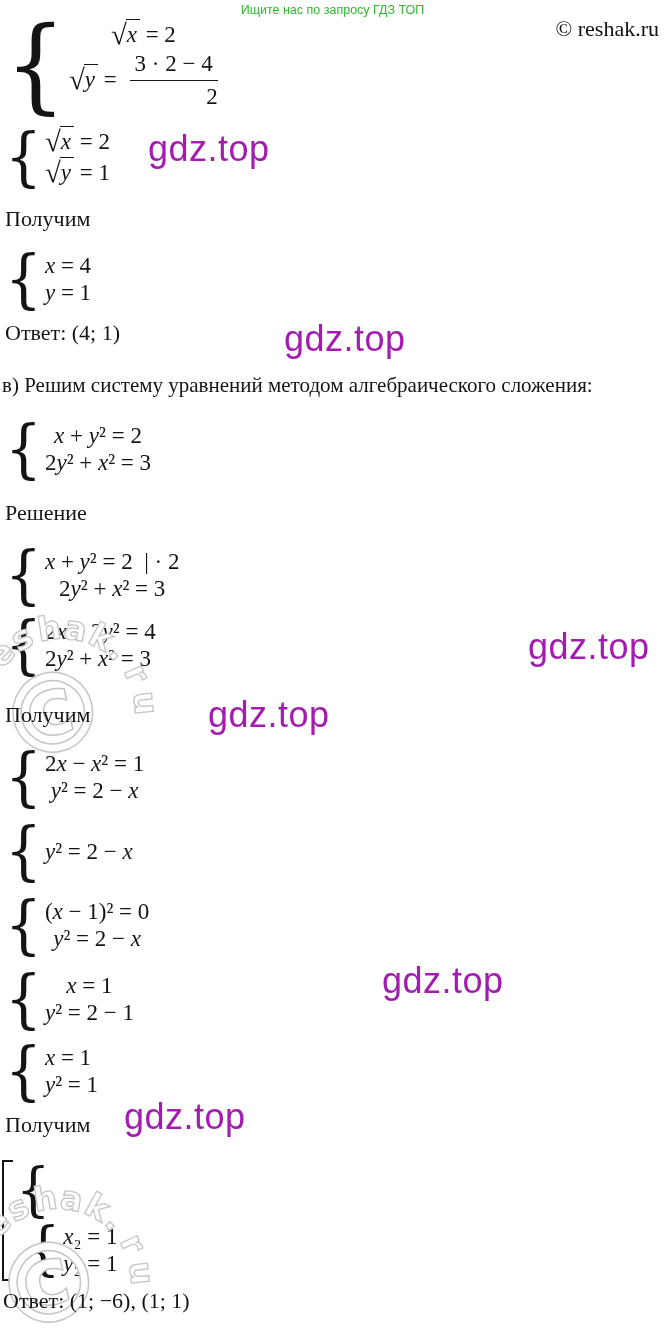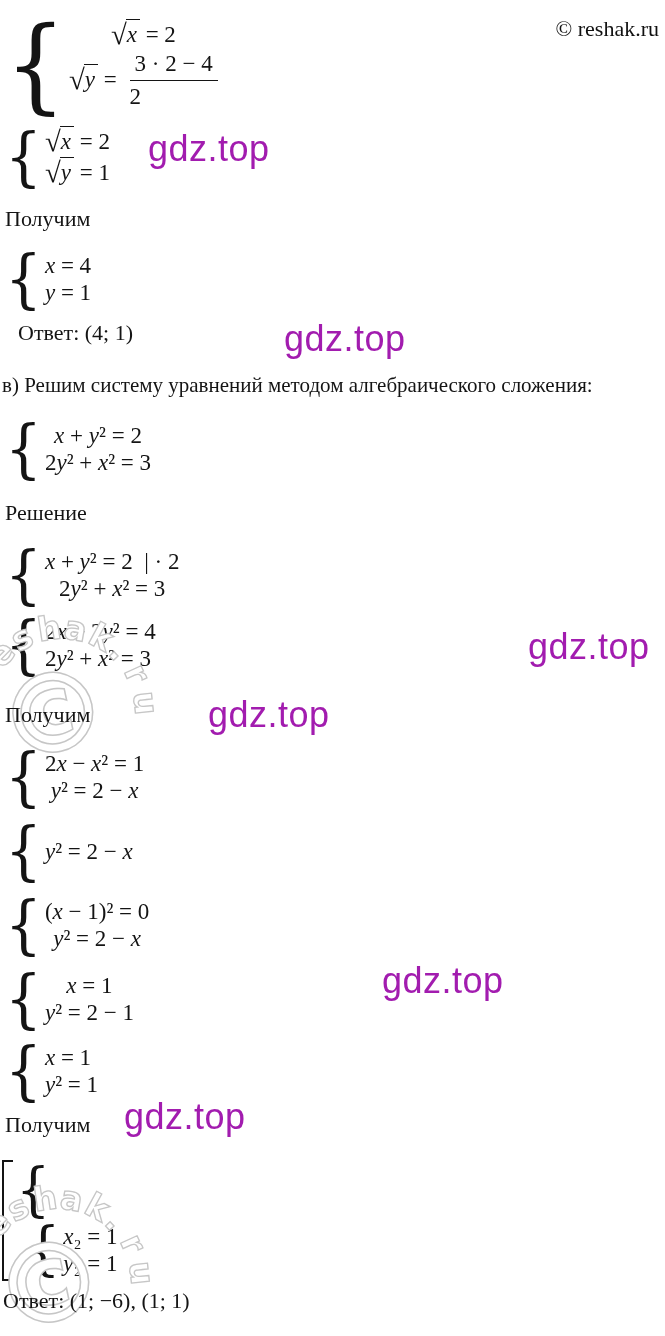--- a/index.html
+++ b/index.html
@@ -51,21 +51,21 @@
   .c-center{align-items:center;}
   .c-left{align-items:flex-start;}
   .math{font-size:23px;line-height:27px;white-space:pre;}
   .math i{font-family:inherit;}
   .mline{display:flex;align-items:center;font-size:23px;line-height:30px;white-space:pre;}
   .sqrt-sign{font-size:1.25em;line-height:.8;margin-right:-1px;}
   .rad{
     font-style:italic;border-top:1.6px solid var(--ink);
     padding:0 3px 0 1px;
   }
-  .frac{display:inline-flex;flex-direction:column;text-align:left;margin-left:7px;vertical-align:middle;}
+  .frac{display:inline-flex;flex-direction:column;text-align:right;margin-left:7px;vertical-align:middle;}
   .fnum{display:block;border-bottom:1.8px solid var(--ink);padding:0 5px 3px;}
   .fden{display:block;padding-top:2px;}
 
   
   .bracket-group{display:flex;align-items:stretch;}
   .big-bracket{
     width:9px;border:2.4px solid var(--ink);border-right:none;margin-right:3px;
   }
   .bracket-inner{display:flex;flex-direction:column;gap:5px;padding:4px 0;}
   .indent{margin-left:10px;}
@@ -96,20 +96,21 @@
     color:#ffffff;
     -webkit-text-stroke:1.5px var(--wm-gray);
     text-shadow:0 0 1px var(--wm-gray);
   }
 </style>
 </head>
 <body>
 
 <div class="page">
 
+  <div class="abs notice">Ищите нас по запросу ГДЗ ТОП</div>
   <div class="abs copyright">© reshak.ru</div>
 
   <div class="abs sys tall" style="left:5px;top:16px">
     <span class="brace">{</span>
     <span class="col c-center">
       <span class="mline"><span class="sqrt-sign">√</span><span class="rad">x</span><span class="math"> = 2</span></span>
       <span class="mline"><span class="sqrt-sign">√</span><span class="rad">y</span><span class="math"> = </span><span class="frac"><span class="fnum math">3 · 2 − 4</span><span class="fden math">2</span></span></span>
     </span>
   </div>
 
@@ -126,21 +127,21 @@
   <div class="abs label" style="left:5px;top:206px">Получим</div>
 
   <div class="abs sys" style="left:5px;top:250px">
     <span class="brace">{</span>
     <span class="col c-left">
       <span class="math"><i>x</i> = 4</span>
       <span class="math"><i>y</i> = 1</span>
     </span>
   </div>
 
-  <div class="abs label" style="left:18px;top:320px">Ответ: (4; 1)</div>
+  <div class="abs label" style="left:5px;top:320px">Ответ: (4; 1)</div>
   <div class="abs gdz-wm" style="left:284px;top:318px">gdz.top</div>
 
   <div class="abs heading" style="left:2px;top:373px;width:662px">в) Решим систему уравнений методом алгебраического сложения:</div>
 
   <div class="abs sys" style="left:5px;top:420px">
     <span class="brace">{</span>
     <span class="col c-center">
       <span class="math"><i>x</i> + <i>y</i>² = 2</span>
       <span class="math">2<i>y</i>² + <i>x</i>² = 3</span>
     </span>

